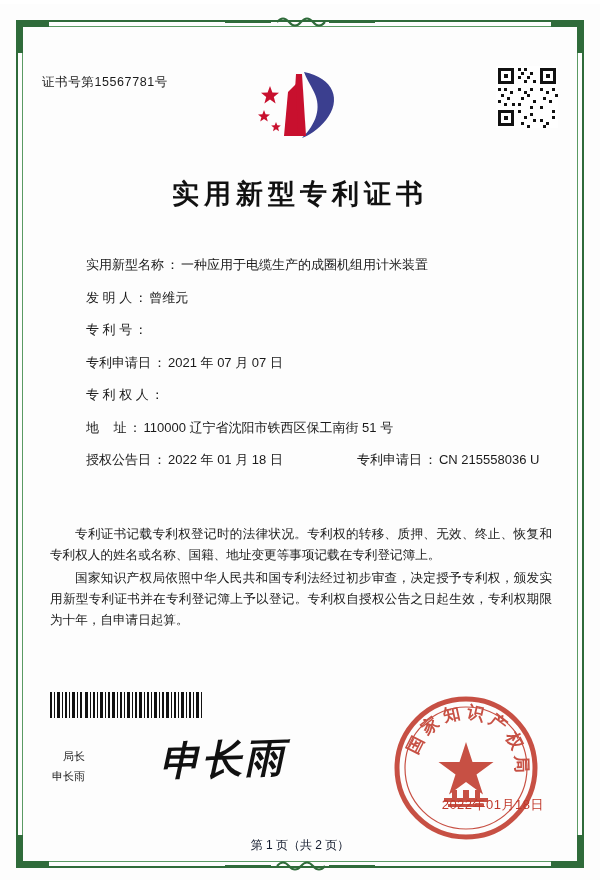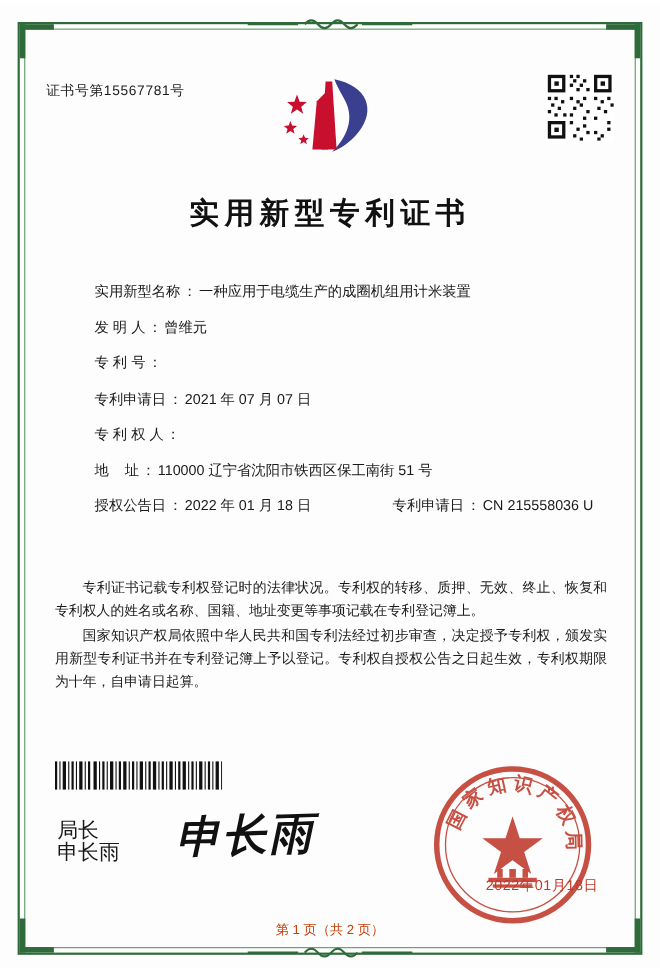--- a/index.html
+++ b/index.html
@@ -170,23 +170,24 @@
     top: 688px;
     width: 152px;
     height: 26px;
   }
 
   
   .sig-label {
     position: absolute;
     left: 52px;
     top: 742px;
-    font-size: 19px;
+    font-size: 11px;
     line-height: 20px;
     font-family: "Liberation Sans", sans-serif;
+    text-align: right;
   }
   .sig-name-script {
     position: absolute;
     left: 160px;
     top: 728px;
     font-size: 40px;
     font-family: "Liberation Serif", serif;
     font-style: italic;
     font-weight: bold;
     letter-spacing: 2px;
@@ -213,21 +214,21 @@
   }
 
   
   .footer {
     position: absolute;
     left: 0; right: 0;
     bottom: 30px;
     text-align: center;
     font-size: 12px;
     font-family: "Liberation Sans", sans-serif;
-    color: #c2410c;
+    color: #0f172a;
   }
 </style>
 </head>
 <body>
 
 <div class="page">
 
   <div class="border-outer"></div>
   <div class="border-inner"></div>
 

